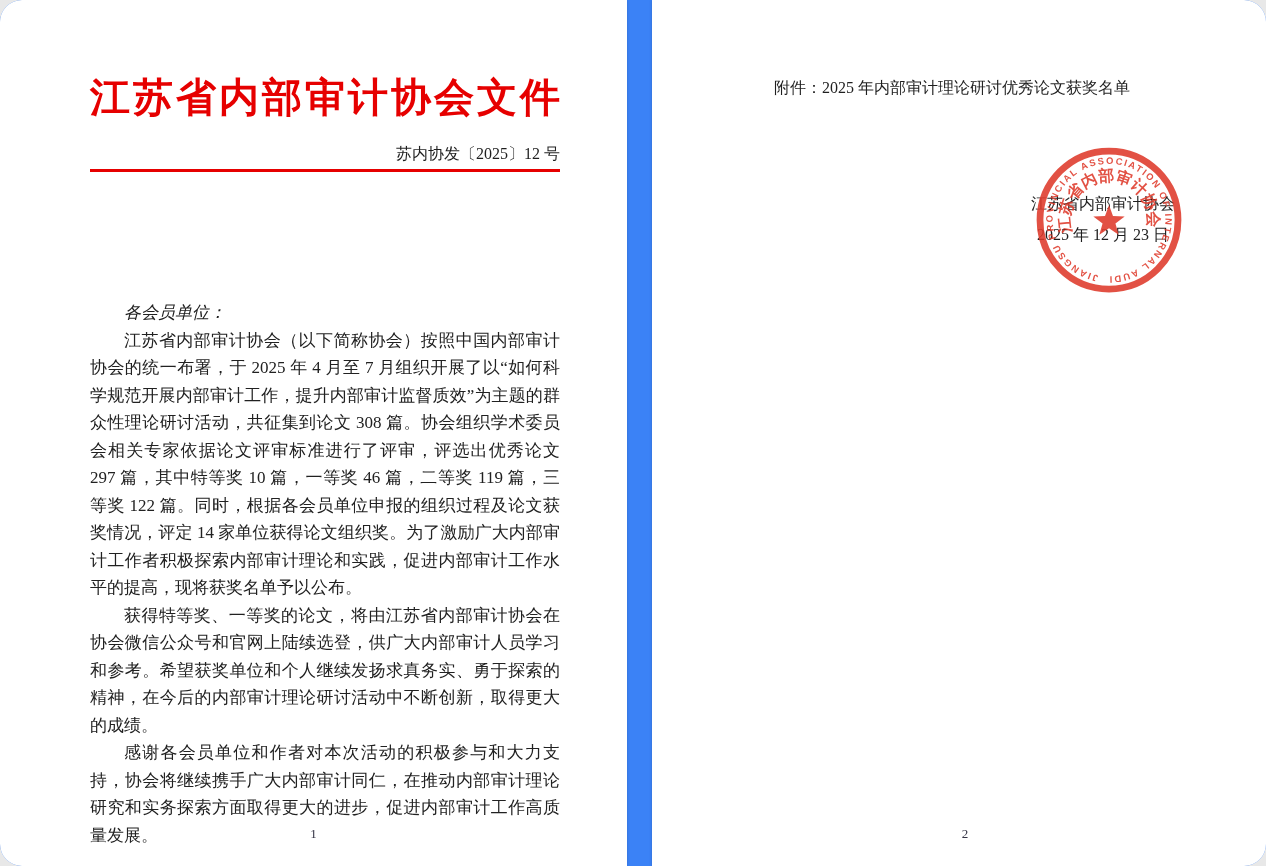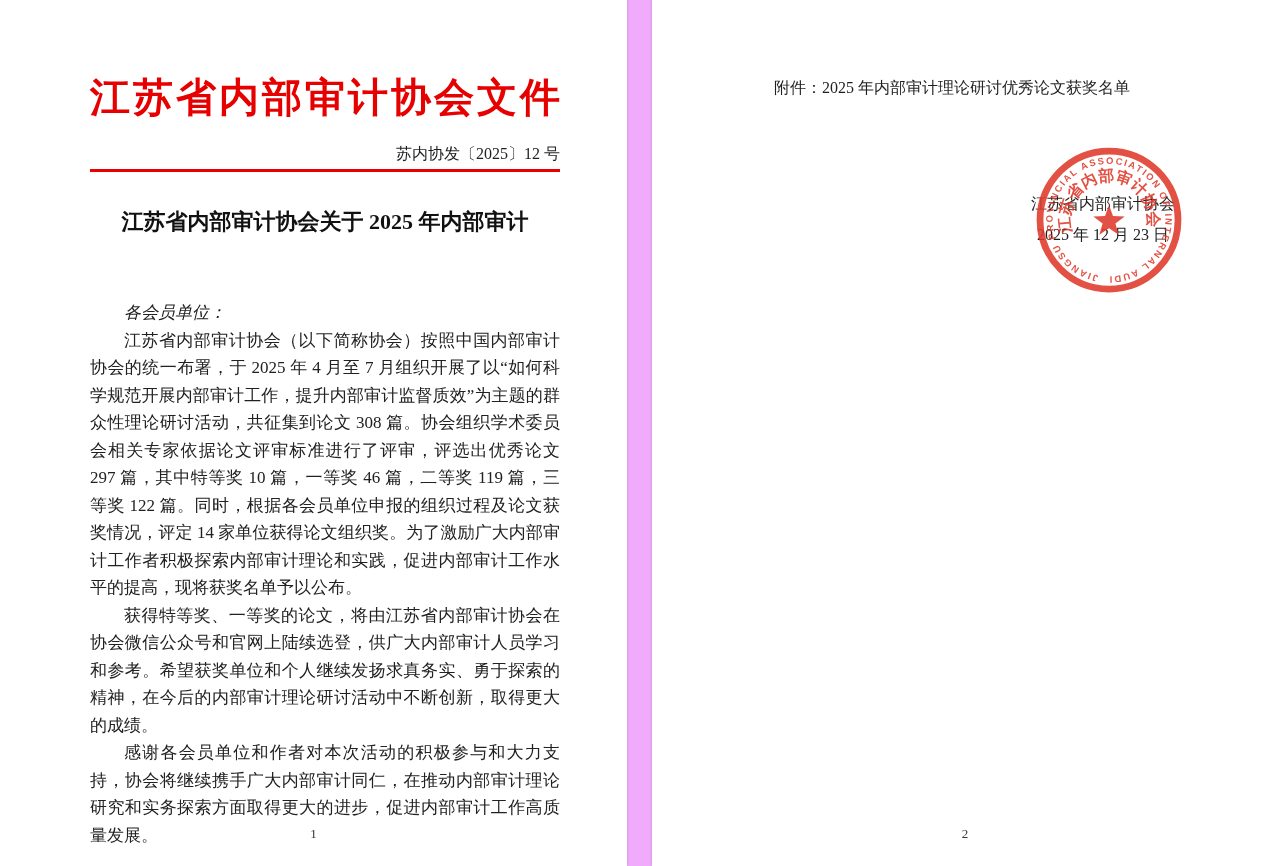--- a/index.html
+++ b/index.html
@@ -3,21 +3,21 @@
 <meta charset="utf-8">
 <style>
   html, body { margin: 0; padding: 0; }
   body {
     width: 1266px; height: 866px;
     font-family: "Liberation Serif", "DejaVu Serif", serif;
     background: #e8e8e8;
   }
   .stage {
     position: relative; width: 1266px; height: 866px;
-    background: #f0abfc; overflow: hidden;
+    background: #3b82f6; overflow: hidden; border-radius: 22px;
   }
   .page {
     position: absolute; top: 0; height: 866px; background: #ffffff;
     box-shadow: 0 0 3px rgba(0,0,0,0.18);
   }
   .page-left  { left: 0;     width: 627px; }
   .page-right { left: 652px; width: 626px; }
 
   .content { position: absolute; left: 90px; width: 470px; }
 
@@ -75,21 +75,20 @@
   <div class="page page-left">
     <div class="content" style="height:866px;">
 
       <div class="letterhead">江苏省内部审计协会文件</div>
 
       <div class="doc-number">苏内协发〔2025〕12 号</div>
 
       <div class="red-rule"></div>
 
       <div class="doc-title">
-        <div>江苏省内部审计协会关于 2025 年内部审计</div>
       </div>
 
       <div class="body-text">
         <p class="salutation">各会员单位：</p>
         <p>江苏省内部审计协会（以下简称协会）按照中国内部审计协会的统一布署，于 2025 年 4 月至 7 月组织开展了以“如何科学规范开展内部审计工作，提升内部审计监督质效”为主题的群众性理论研讨活动，共征集到论文 308 篇。协会组织学术委员会相关专家依据论文评审标准进行了评审，评选出优秀论文 297 篇，其中特等奖 10 篇，一等奖 46 篇，二等奖 119 篇，三等奖 122 篇。同时，根据各会员单位申报的组织过程及论文获奖情况，评定 14 家单位获得论文组织奖。为了激励广大内部审计工作者积极探索内部审计理论和实践，促进内部审计工作水平的提高，现将获奖名单予以公布。</p>
         <p>获得特等奖、一等奖的论文，将由江苏省内部审计协会在协会微信公众号和官网上陆续选登，供广大内部审计人员学习和参考。希望获奖单位和个人继续发扬求真务实、勇于探索的精神，在今后的内部审计理论研讨活动中不断创新，取得更大的成绩。</p>
         <p>感谢各会员单位和作者对本次活动的积极参与和大力支持，协会将继续携手广大内部审计同仁，在推动内部审计理论研究和实务探索方面取得更大的进步，促进内部审计工作高质量发展。</p>
       </div>
     </div>
 

